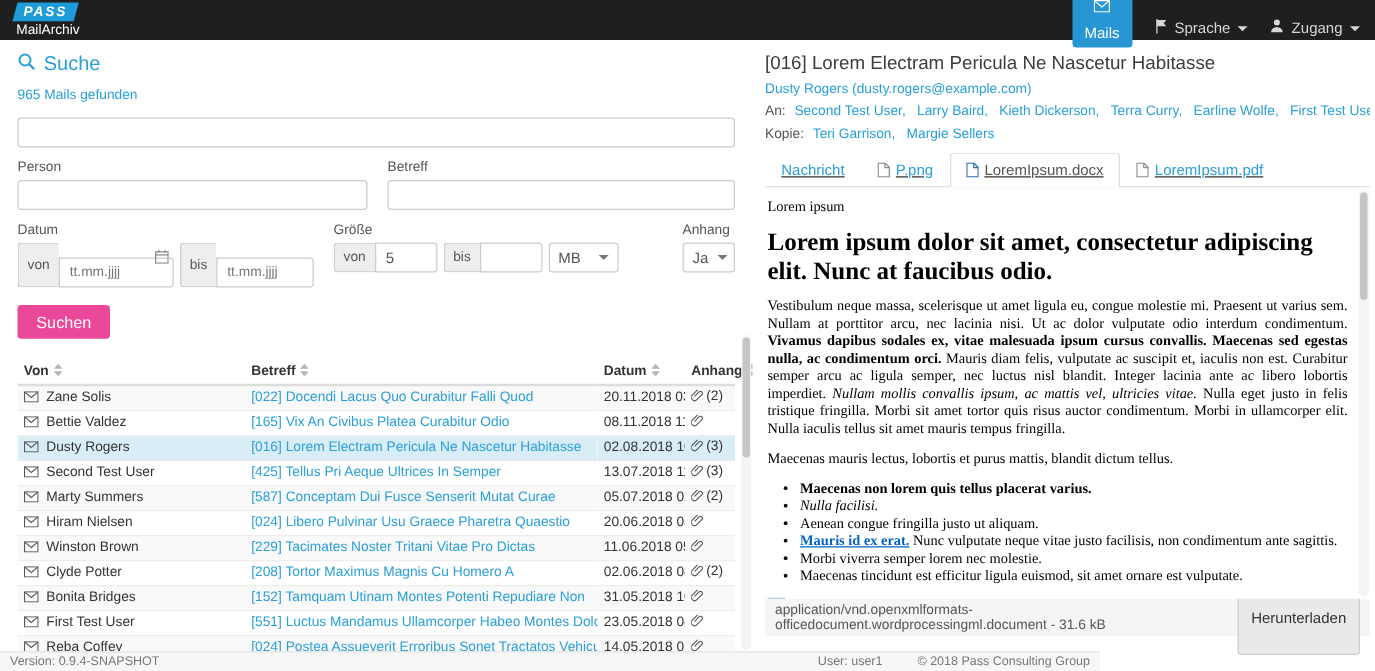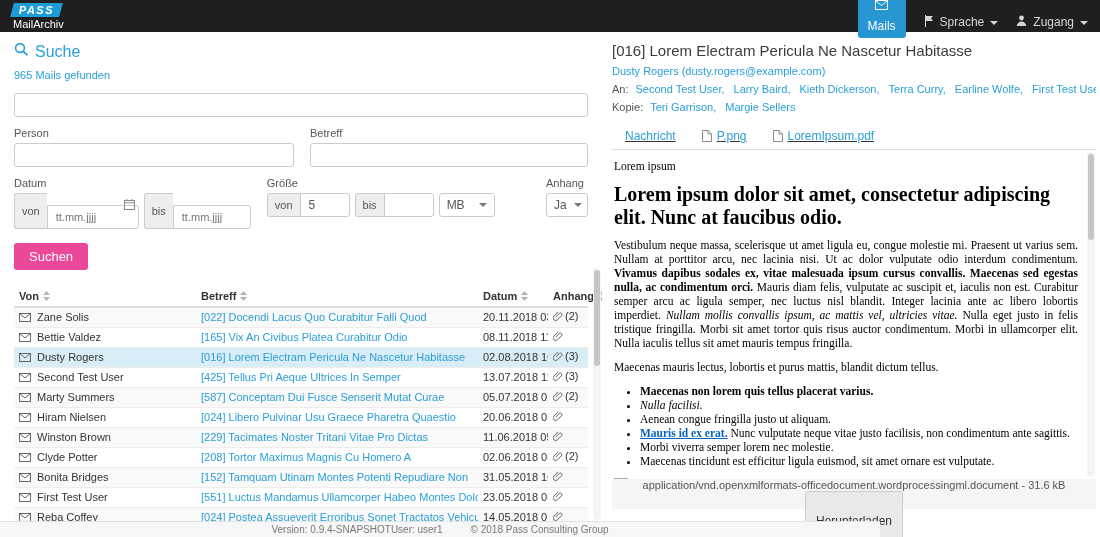--- a/index.html
+++ b/index.html
@@ -91,28 +91,28 @@
 .doc-intro { margin:0 0 4px 0; }
 .doc-heading { font-size:20px; font-weight:bold; margin:8px 0 9px 0; line-height:1.15; text-align:left; }
 .doc-content p { margin:0 0 10px 0; }
 .doc-content ul { margin:0 0 10px 0; padding-left:26px; }
 .doc-content li { margin:0; }
 .b { font-weight:bold; } .i { font-style:italic; }
 .doc-link { color:#0563c1; text-decoration:underline; }
 .broken-img { margin:2px 0 10px 0; }
 
 .doc-footer { height:30px; background:#f5f5f5; display:flex; align-items:center;
-  justify-content:space-between; padding:0 8px; font-size:11px; color:#555; margin:0 0 12px 0;flex-direction:column; }
+  justify-content:space-between; padding:0 8px; font-size:11px; color:#555; margin:0 0 12px 0; }
 .download-btn { background:#e9e9e9; border:1px solid #ccc; border-radius:3px; padding:22px 10px;
   font-size:12px; color:#333; cursor:pointer; font-family:inherit; }
 
 
 .footer { position:absolute; bottom:0; left:0; width:880px; height:16px; background:#f7f7f7;
   border-top:1px solid #e3e3e3; font-size:10px; color:#777; display:flex; align-items:center;
-  justify-content:center; padding:0 8px; }
+  justify-content:space-between; padding:0 8px; }
 .footer-right { display:flex; gap:28px; }
 </style>
 </head>
 <body>
 
 <div class="navbar">
   <div class="brand">
     <div class="brand-para">
       <span>PASS</span>
     </div>
@@ -395,20 +395,29 @@
       </div>
       <div class="tab">
         <span class="tab-ic">
           <svg width="10" height="12" viewBox="0 0 10 12">
             <path d="M0.5 0.5h5.6l3.4 3.4v7.6h-9z" fill="none" stroke="#8a8a8a"></path>
             <path d="M6 0.5v3.5h3.5" fill="none" stroke="#8a8a8a"></path>
           </svg>
         </span>
         <span>P.png</span>
       </div>
+      <div class="tab active">
+        <span class="tab-ic">
+          <svg width="10" height="12" viewBox="0 0 10 12">
+            <path d="M0.5 0.5h5.6l3.4 3.4v7.6h-9z" fill="none" stroke="#2b6cb0"></path>
+            <path d="M6 0.5v3.5h3.5" fill="none" stroke="#2b6cb0"></path>
+          </svg>
+        </span>
+        <span>LoremIpsum.docx</span>
+      </div>
       <div class="tab">
         <span class="tab-ic">
           <svg width="10" height="12" viewBox="0 0 10 12">
             <path d="M0.5 0.5h5.6l3.4 3.4v7.6h-9z" fill="none" stroke="#8a8a8a"></path>
             <path d="M6 0.5v3.5h3.5" fill="none" stroke="#8a8a8a"></path>
           </svg>
         </span>
         <span>LoremIpsum.pdf</span>
       </div>
     </div>

